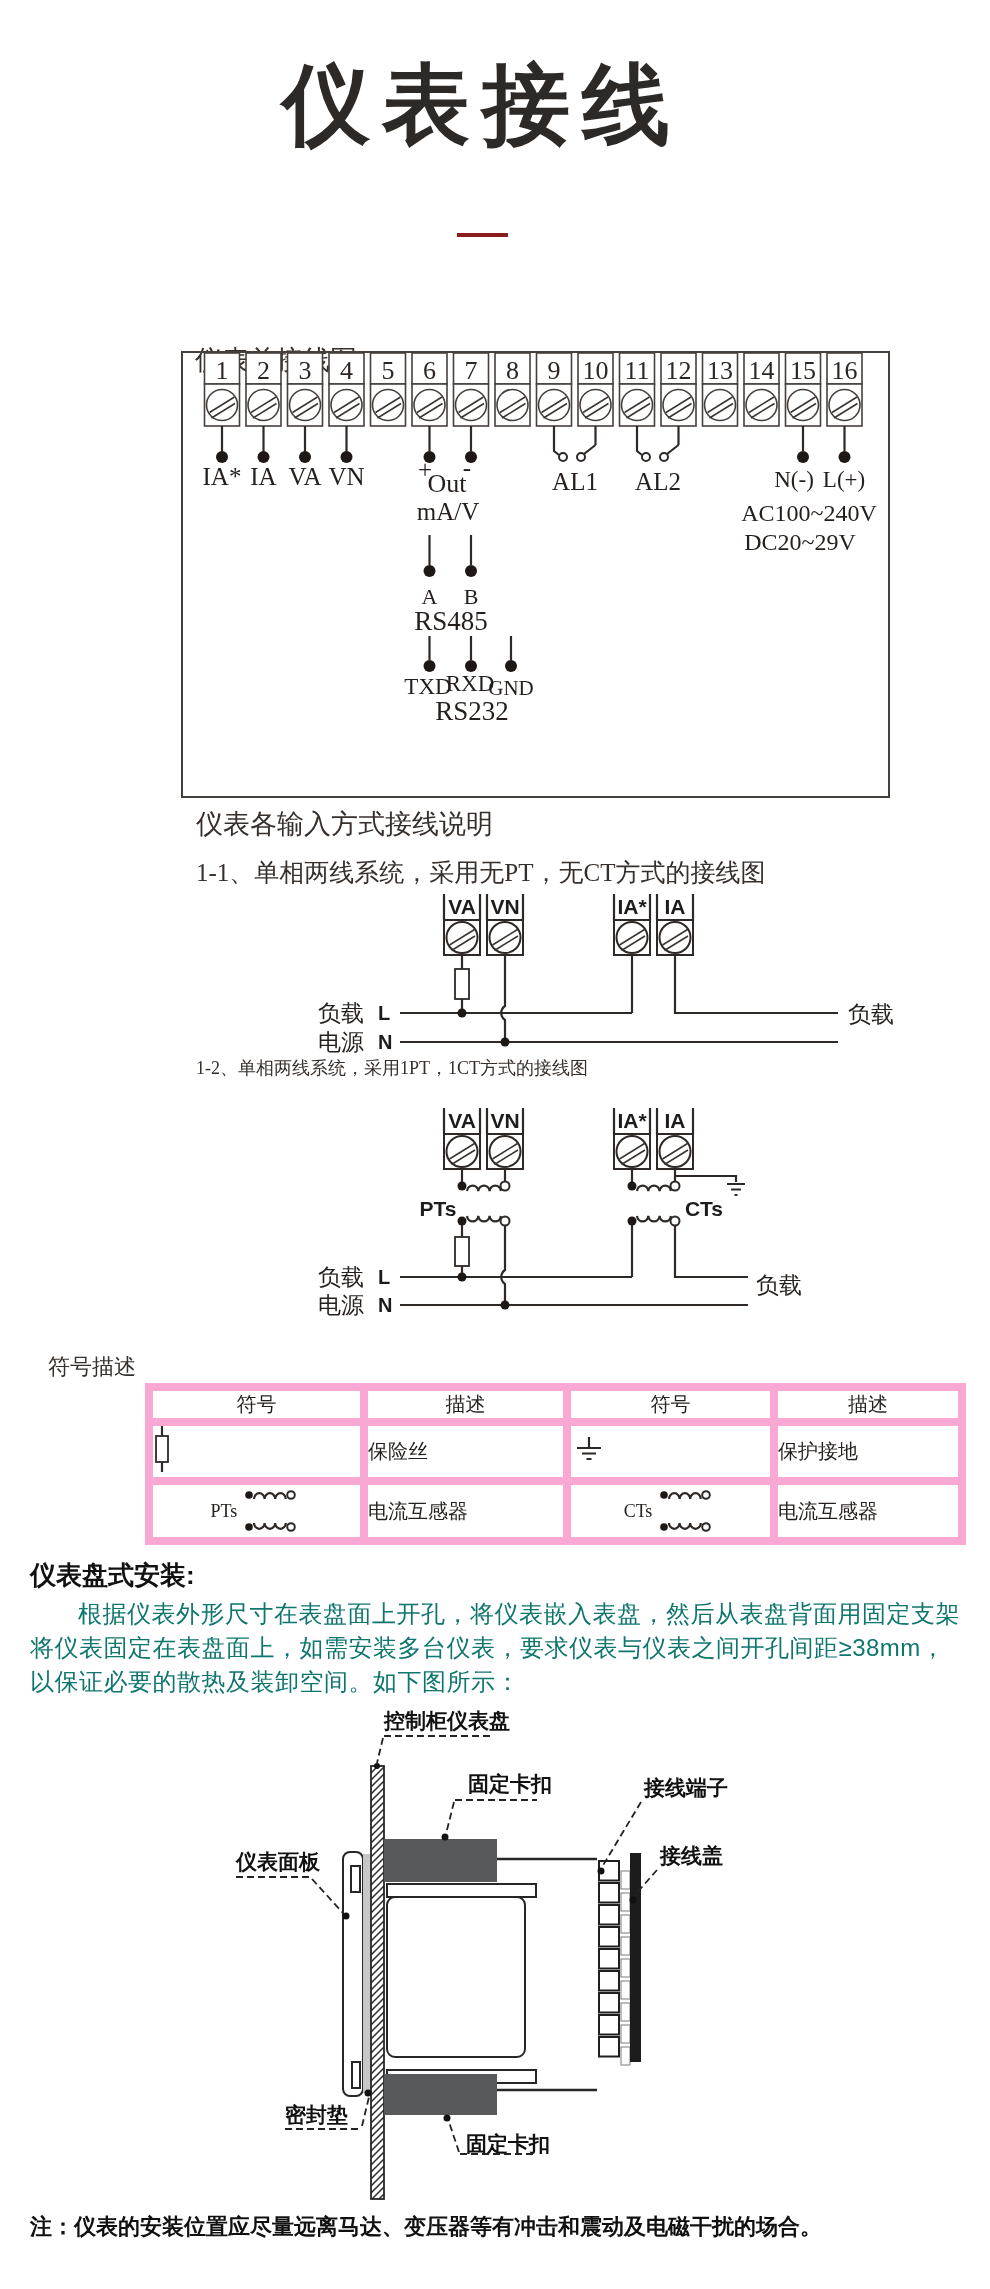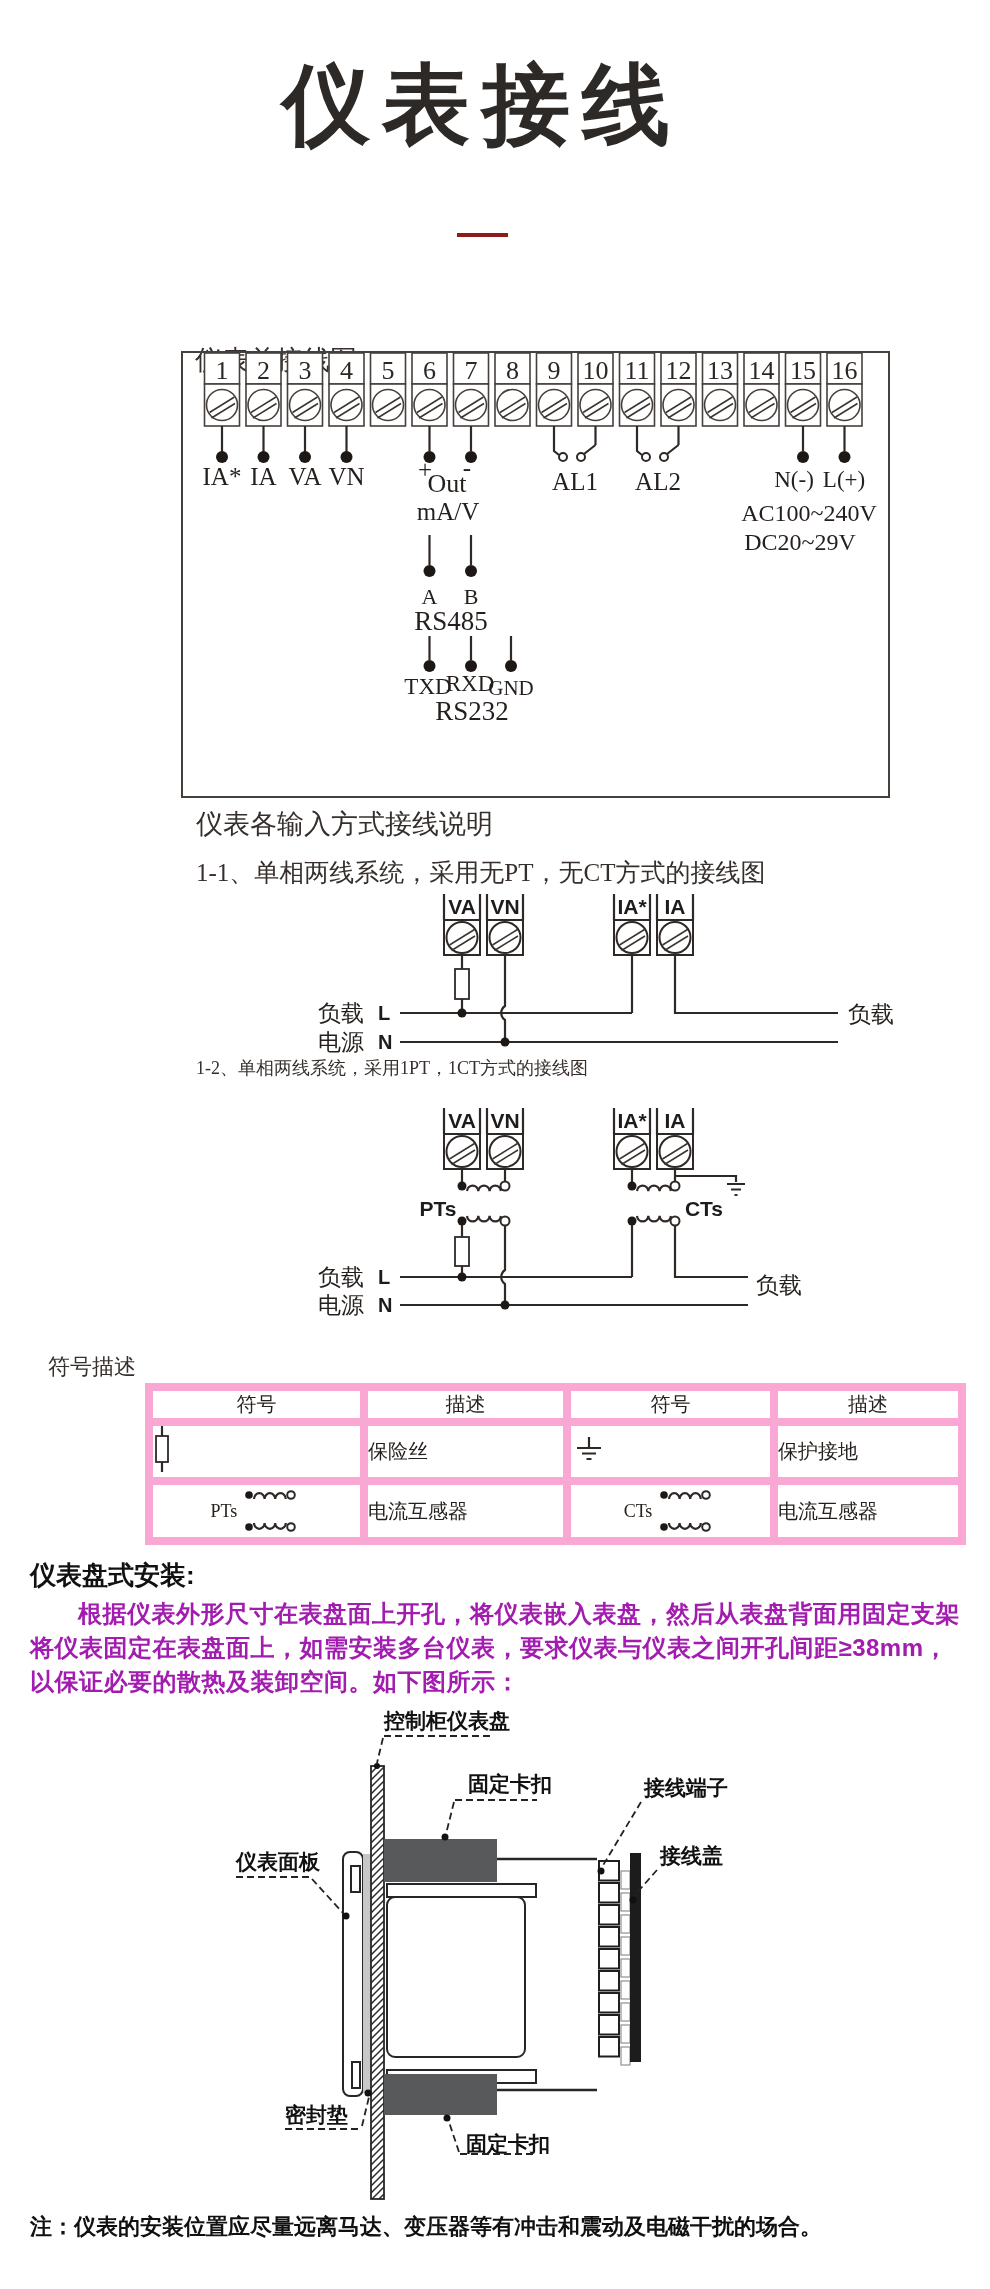--- a/index.html
+++ b/index.html
@@ -12,22 +12,22 @@
   #title { left:132px; top:46px; width:700px; text-align:center; font-size:88px; font-weight:900;
            letter-spacing:12px; color:#2d2926; font-family:"Liberation Sans",sans-serif; }
   #title-underline { left:457px; top:233px; width:51px; height:4px; }
   .serif-h { font-family:"Liberation Serif","DejaVu Serif",serif; color:#362f2b; white-space:nowrap; }
   #ov-heading { left:195px; top:303px; font-size:27px;margin-top:39px; }
   #methods-heading { left:196px; top:806px; font-size:27px; }
   #d11-title { left:196px; top:856px; font-size:25px; }
   #d12-title { left:196px; top:1056px; font-size:18px; }
   #symbols-heading { left:48px; top:1352px; font-size:22px; }
   #install-heading { left:30px; top:1558px; font-size:26px; font-weight:700; color:#111; }
-  #install-para { left:30px; top:1597px; width:934px; font-size:24px; font-weight:700; line-height:34px;
-                  text-indent:48px; color:#a21caf; letter-spacing:0.5px; }
+  #install-para { left:30px; top:1597px; width:934px; font-size:24px; font-weight:400; line-height:34px;
+                  text-indent:48px; color:#0f766e; letter-spacing:0.5px; }
   #note { left:30px; top:2212px; width:945px; font-size:22px; font-weight:700; color:#101010; }
 
   
   #symbol-table { position:absolute; left:145px; top:1383px; border-collapse:collapse; table-layout:fixed;
                   font-family:"Liberation Serif","DejaVu Serif",serif; font-size:20px; color:#241f1c; }
   #symbol-table th, #symbol-table td { border:8px solid #f9a8d4; vertical-align:middle; font-weight:normal; }
   #symbol-table tr.hdr { height:30px; }
   #symbol-table tr.r1 { height:48px;padding-left:47px; }
   #symbol-table tr.r2 { height:49px; }
   .symcell { display:flex; align-items:center; justify-content:center; gap:5px;

